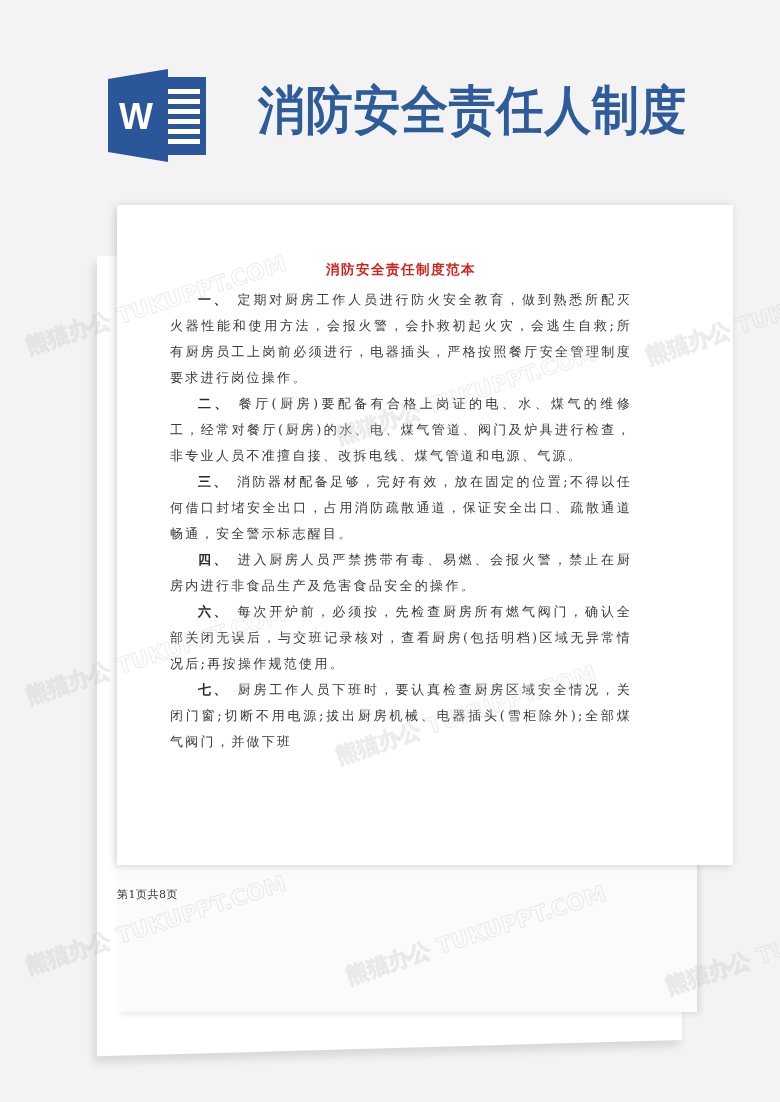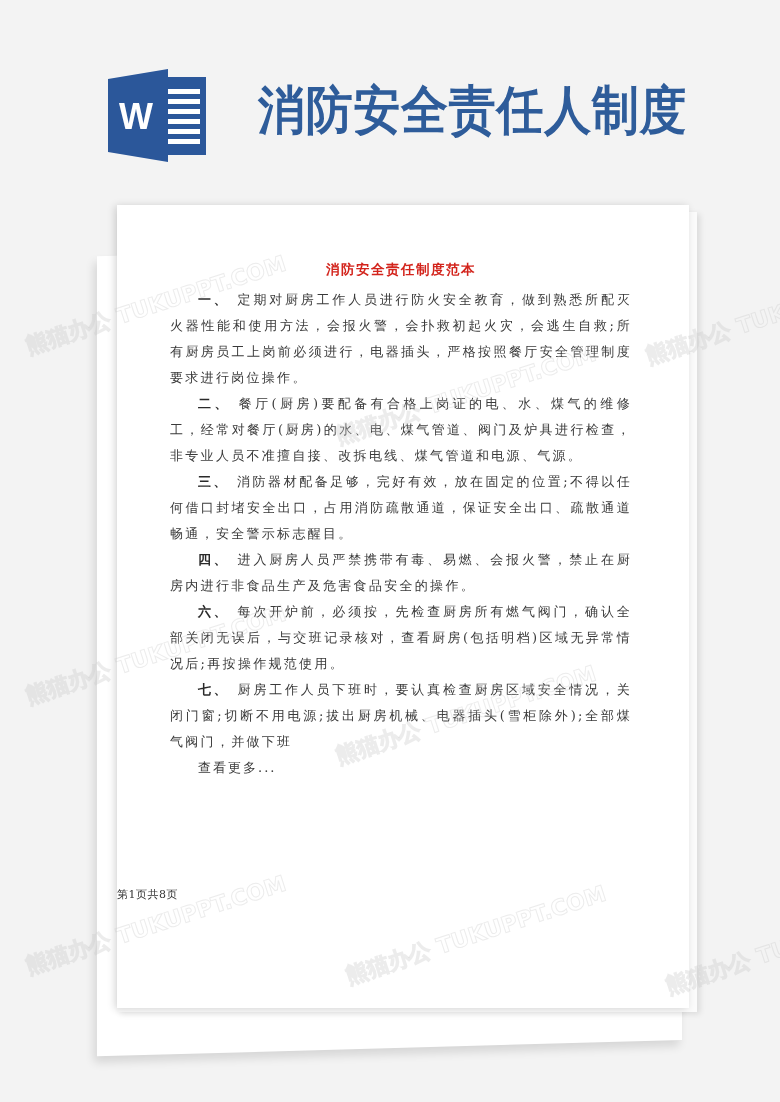--- a/index.html
+++ b/index.html
@@ -22,23 +22,24 @@
     background: #ffffff;
     transform: skewY(-1.6deg); transform-origin: right bottom;
     box-shadow: -3px 6px 10px rgba(0,0,0,0.12);
   }
   .page-mid {
     position: absolute; left: 117px; top: 212px; width: 580px; height: 800px;
     background: #fbfbfb;
     box-shadow: 3px 2px 6px rgba(0,0,0,0.10);
   }
   .page {
-    position: absolute; left: 117px; top: 205px; width: 572px; height: 803px;
+    position: absolute; left: 117px; top: 205px; width: 572px; height: 660px;
     background: #ffffff;
     box-shadow: -2px 1px 8px rgba(0,0,0,0.16);
+    padding-left: 44px;
   }
   .doc-body { position: absolute; left: 53px; top: 0; width: 462px; }
   .doc-title {
     position: absolute; left: 0; width: 462px; top: 56px;
     text-align: center; color: #d3241c; font-weight: bold; font-size: 13.5px;
     letter-spacing: 1.5px;
   }
   .para {
     font-size: 13px; color: #3a3a3a; line-height: 26px; letter-spacing: 2.3px;
     text-align: justify; margin: 0; text-indent: 28px;
@@ -91,21 +92,20 @@
 <div class="page">
   <div class="doc-body">
     <div class="doc-title">消防安全责任制度范本</div>
     <div class="paras">
       <p class="para"><span class="num">一、</span><span>定期对厨房工作人员进行防火安全教育，做到熟悉所配灭火器性能和使用方法，会报火警，会扑救初起火灾，会逃生自救;所有厨房员工上岗前必须进行，电器插头，严格按照餐厅安全管理制度要求进行岗位操作。</span></p>
       <p class="para"><span class="num">二、</span><span>餐厅(厨房)要配备有合格上岗证的电、水、煤气的维修工，经常对餐厅(厨房)的水、电、煤气管道、阀门及炉具进行检查，非专业人员不准擅自接、改拆电线、煤气管道和电源、气源。</span></p>
       <p class="para"><span class="num">三、</span><span>消防器材配备足够，完好有效，放在固定的位置;不得以任何借口封堵安全出口，占用消防疏散通道，保证安全出口、疏散通道畅通，安全警示标志醒目。</span></p>
       <p class="para"><span class="num">四、</span><span>进入厨房人员严禁携带有毒、易燃、会报火警，禁止在厨房内进行非食品生产及危害食品安全的操作。</span></p>
       <p class="para"><span class="num">六、</span><span>每次开炉前，必须按，先检查厨房所有燃气阀门，确认全部关闭无误后，与交班记录核对，查看厨房(包括明档)区域无异常情况后;再按操作规范使用。</span></p>
       <p class="para"><span class="num">七、</span><span>厨房工作人员下班时，要认真检查厨房区域安全情况，关闭门窗;切断不用电源;拔出厨房机械、电器插头(雪柜除外);全部煤气阀门，并做下班</span></p>
-      <div class="more">查看更多...</div>
     </div>
   </div>
   <div class="page-footer">第1页共8页</div>
 </div>
 
 <div class="watermark" style="left:20px;top:290px;">熊猫办公 TUKUPPT.COM</div>
 <div class="watermark" style="left:330px;top:380px;">熊猫办公 TUKUPPT.COM</div>
 <div class="watermark" style="left:640px;top:300px;">熊猫办公 TUKUPPT.COM</div>
 <div class="watermark" style="left:20px;top:640px;">熊猫办公 TUKUPPT.COM</div>
 <div class="watermark" style="left:330px;top:700px;">熊猫办公 TUKUPPT.COM</div>

